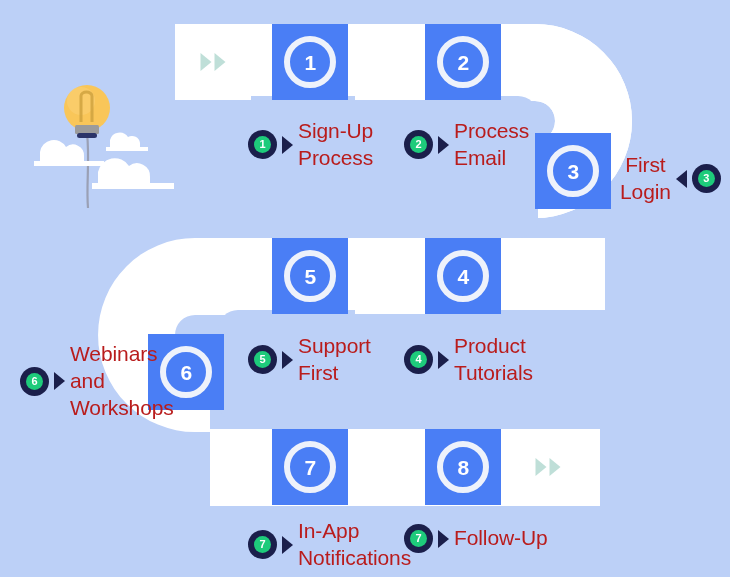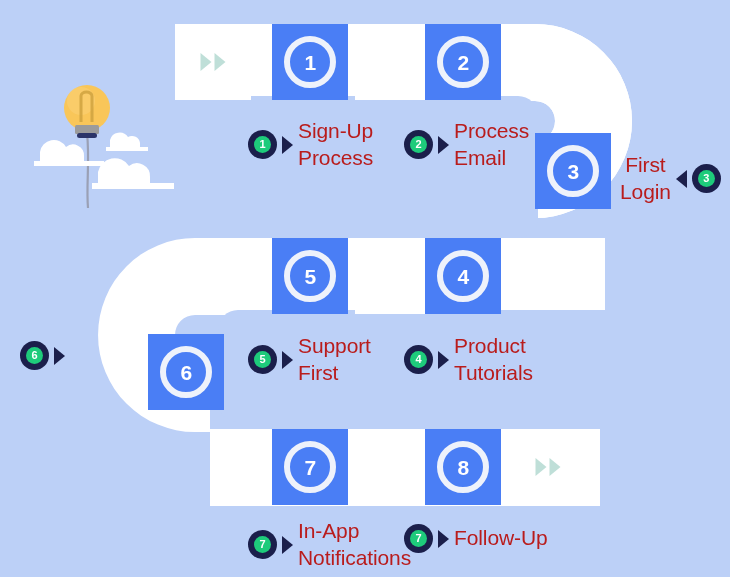--- a/index.html
+++ b/index.html
@@ -247,20 +247,23 @@
   </div>
 
   <div class="step" style="left:20px;top:341px;">
     <div class="badge">
       <div class="disc"></div>
       <div class="dot">
           <b>6</b>
         </div>
     </div>
     <div class="tri"></div>
+    <div class="slabel">Webinars
+and
+Workshops</div>
   </div>
 
   <div class="step" style="left:248px;top:518px;">
     <div class="badge">
       <div class="disc"></div>
       <div class="dot">
           <b>7</b>
         </div>
     </div>
     <div class="tri"></div>

